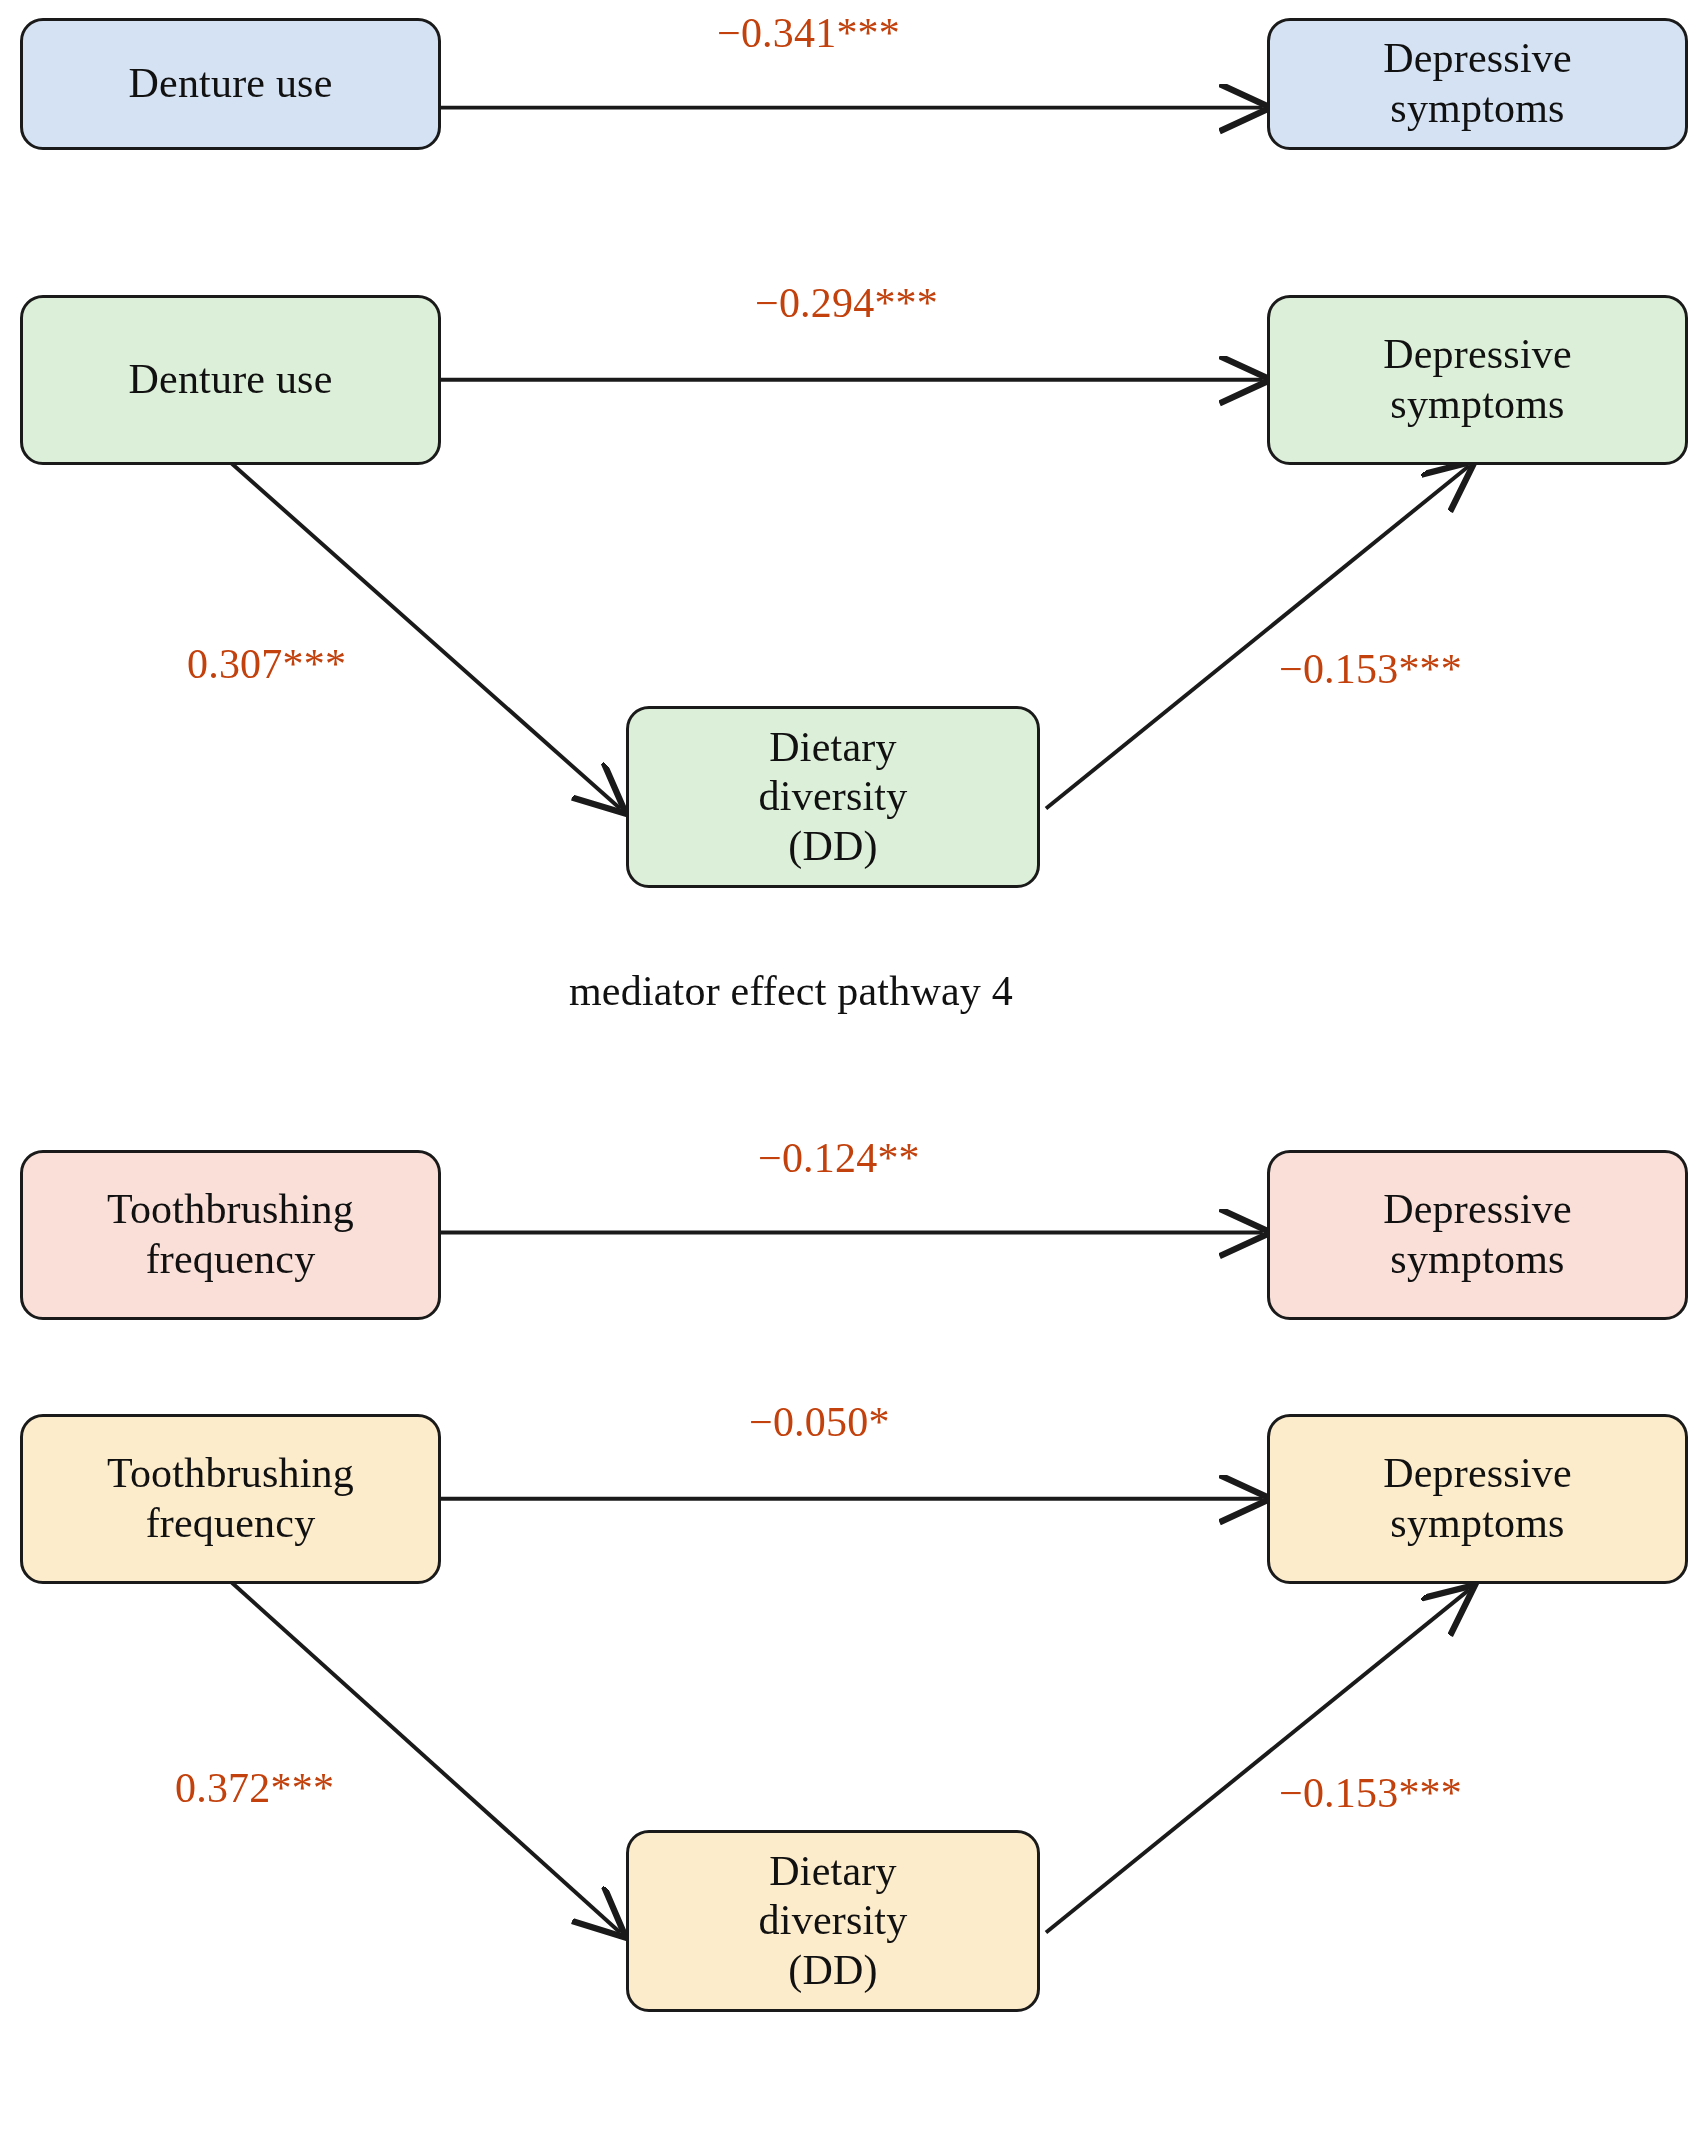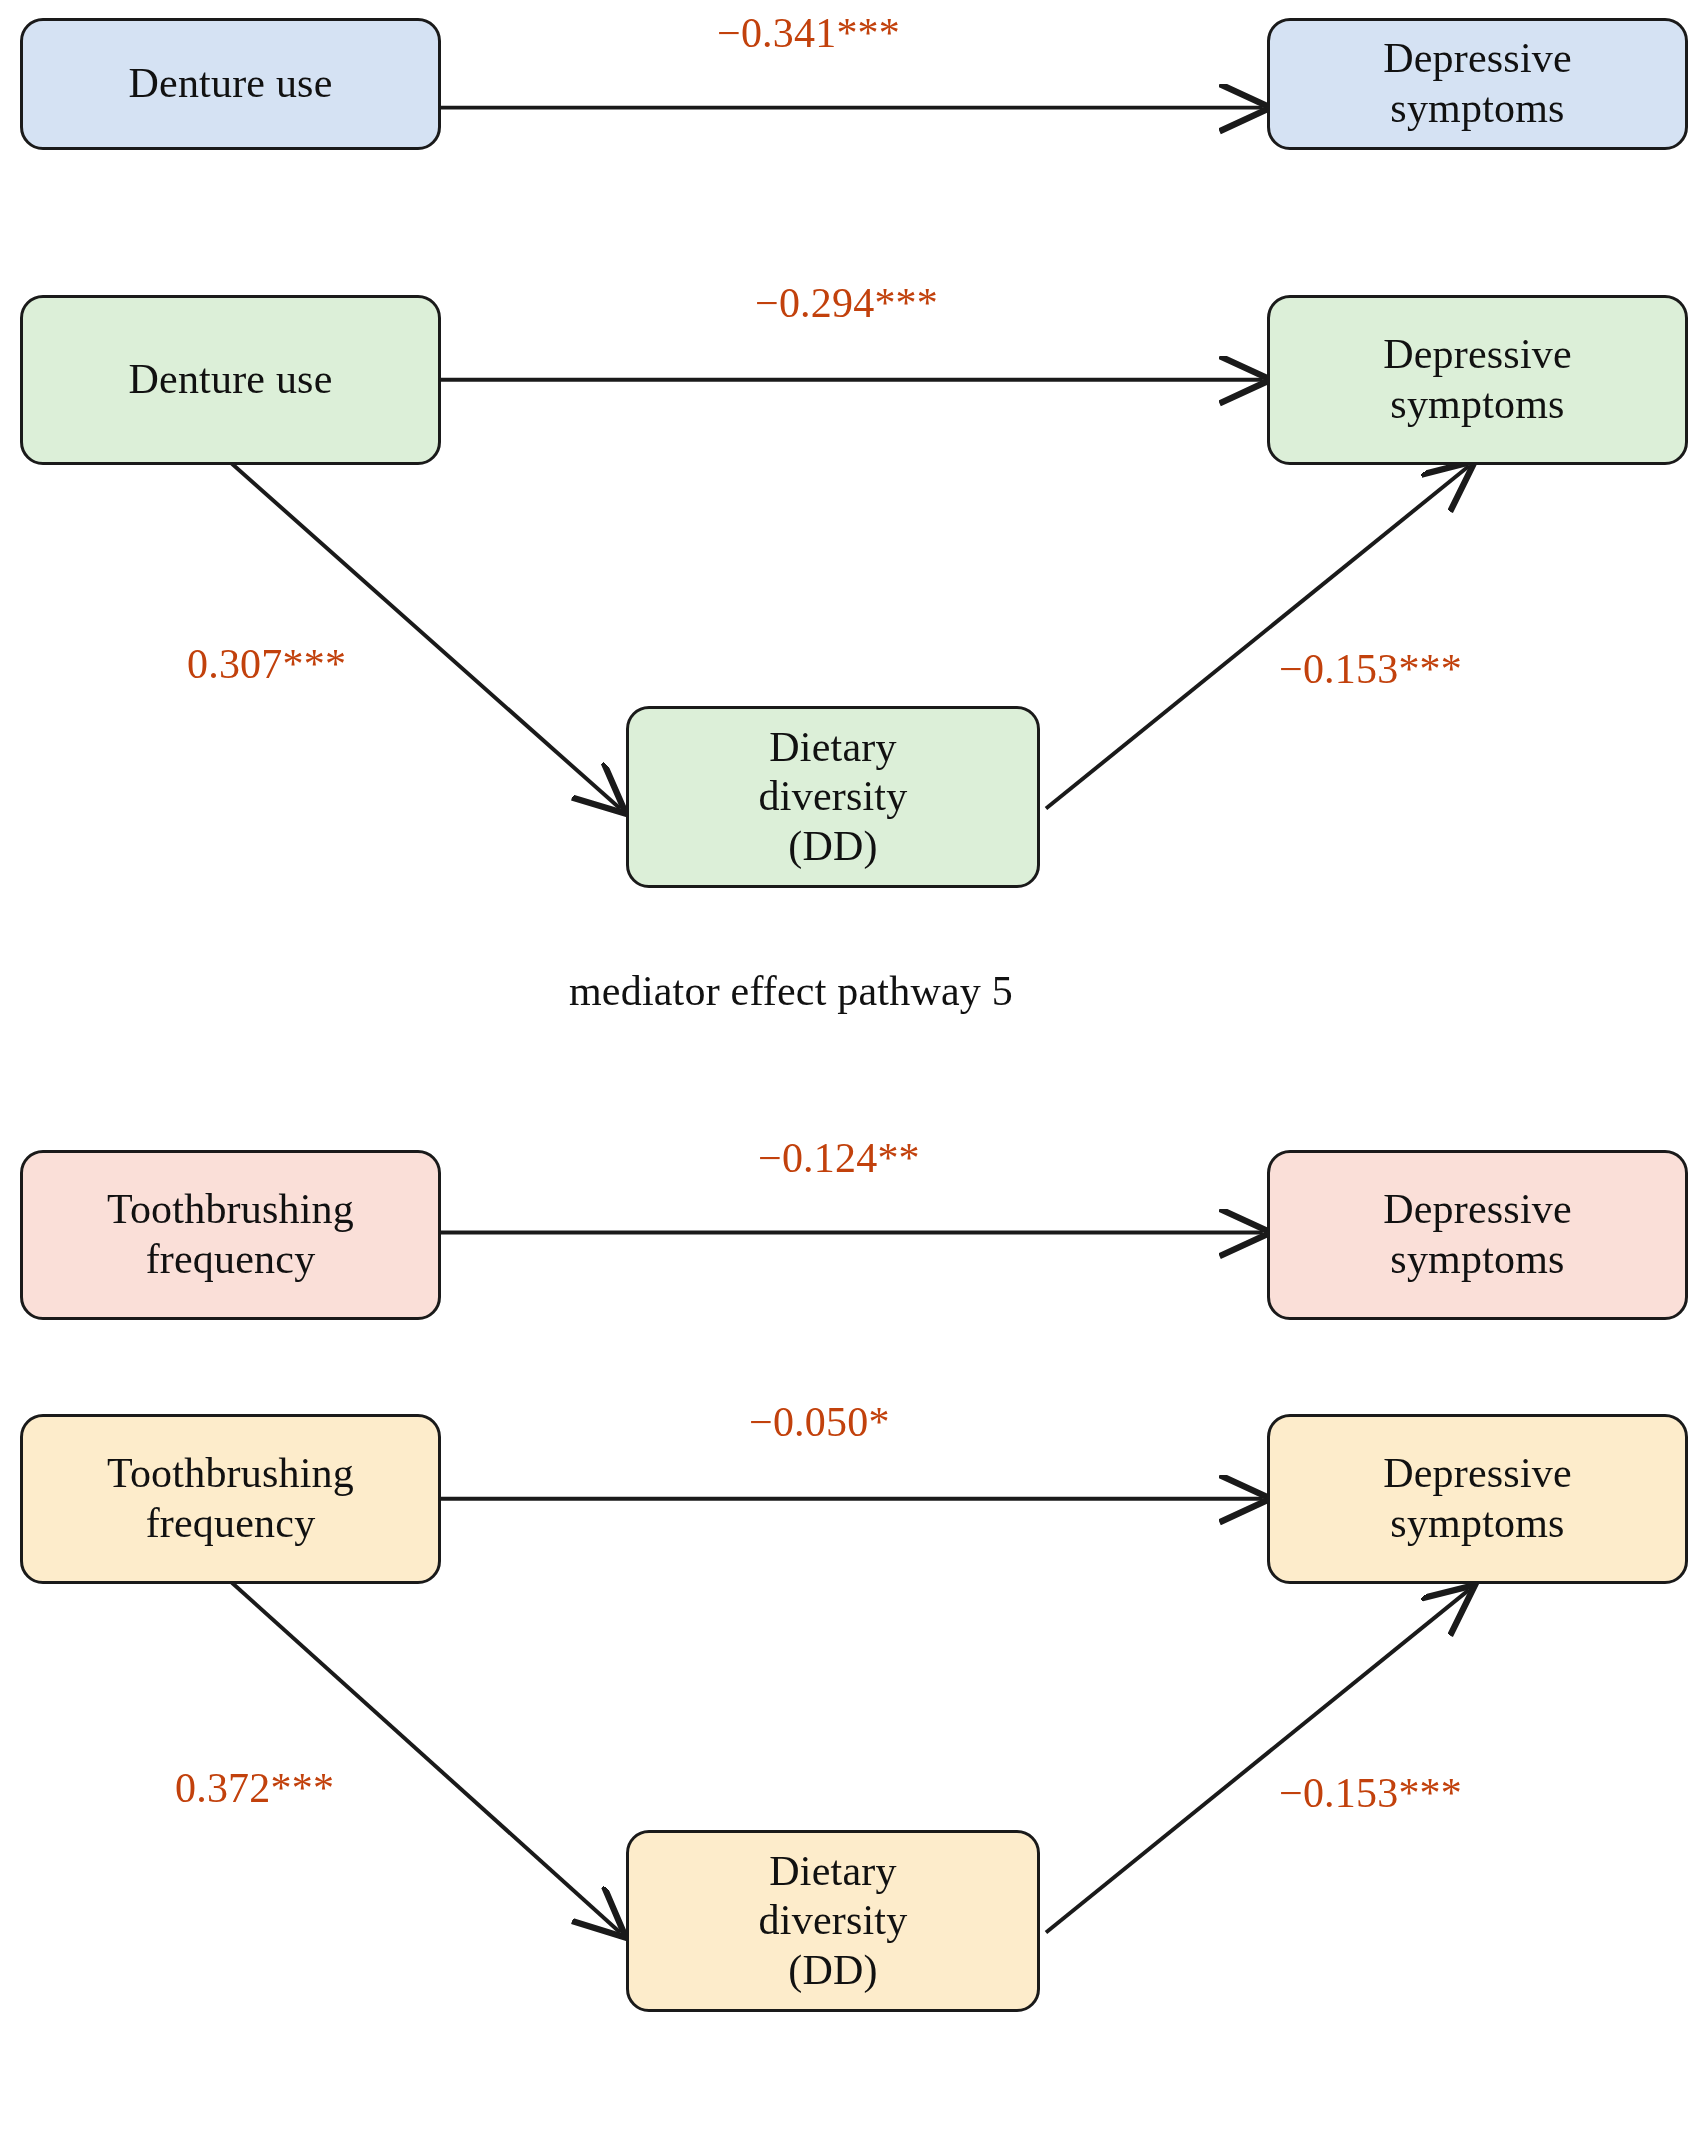--- a/index.html
+++ b/index.html
@@ -122,21 +122,21 @@
     <span class="node-label">Dietary
 diversity
 (DD)</span>
   </div>
 
   <div class="edge-label" style="left:1279px; top:645px;">
     <span>−0.153***</span>
   </div>
 
   <div class="panel-caption" style="left:569px; top:967px;">
-    <span>mediator effect pathway 5</span>
+    <span>mediator effect pathway 4</span>
   </div>
 
   <div class="node-box" style="left:20px; top:1150px; width:421px; height:170px; background:#fadfd8;">
     <span class="node-label">Toothbrushing
 frequency</span>
   </div>
 
   <div class="edge-label" style="left:734px; top:1134px;margin-left:24px;">
     <span>−0.124**</span>
   </div>

